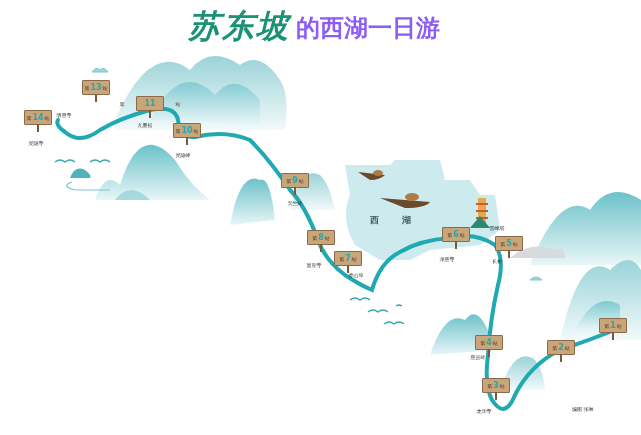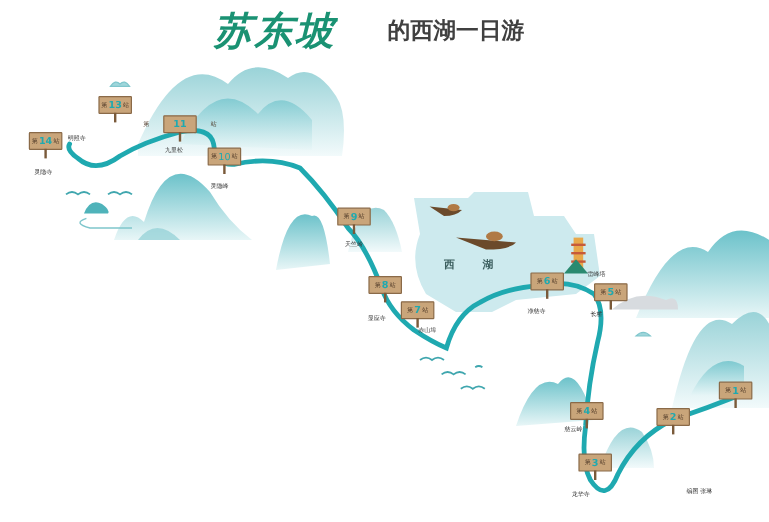--- a/index.html
+++ b/index.html
@@ -1,20 +1,20 @@
 <!DOCTYPE html>
 <html><head>
 <meta charset="utf-8">
 <style>
   html,body{margin:0;padding:0;background:#fff;}
   body{width:641px;height:435px;overflow:hidden;position:relative;font-family:"DejaVu Sans",sans-serif;}
   #map{position:absolute;left:0;top:0;width:641px;height:435px;}
-  .title{position:absolute;top:6px;left:178px;display:flex;align-items:center;gap:37px;}
+  .title{position:absolute;top:6px;left:188px;display:flex;align-items:flex-end;}
   .title .big{font-family:"DejaVu Serif",serif;font-size:32px;font-weight:bold;color:#1a9273;letter-spacing:2px;font-style:italic;line-height:40px;}
-  .title .small{font-size:19px;font-weight:bold;color:#404040;margin-left:6px;line-height:36px;}
+  .title .small{font-size:24px;font-weight:bold;color:#8b5cf6;margin-left:6px;line-height:36px;}
   .label{position:absolute;font-size:5px;color:#333;white-space:nowrap;transform:translateX(-50%);}
   .credit{position:absolute;left:572px;top:406px;font-size:5px;color:#333;}
   .lake-name{position:absolute;font-size:9px;color:#3b5e5e;font-weight:bold;}
 </style>
 </head>
 <body>
 
 <svg id="map" viewBox="0 0 641 435" xmlns="http://www.w3.org/2000/svg">
   <defs>
     <linearGradient id="mt" x1="0" y1="0" x2="0" y2="1">
@@ -143,21 +143,21 @@
       <div style="position: absolute; left: 12px; top: 13px; width: 1.5px; height: 8px; background: rgb(122, 90, 58);"></div>
     </div>
     <div style="position: absolute; left: 281px; top: 173px; width: 26px; height: 13px; background: rgb(201, 165, 122); border: 1px solid rgb(138, 106, 72); border-radius: 1px; display: flex; align-items: center; justify-content: center; font-size: 5px; color: rgb(74, 53, 36);">
       <span>第</span>
       <span style="color: rgb(31, 169, 176); font-weight: bold; font-size: 8px; margin: 0px 1px;">9</span>
       <span>站</span>
       <div style="position: absolute; left: 12px; top: 13px; width: 1.5px; height: 8px; background: rgb(122, 90, 58);"></div>
     </div>
     <div style="position: absolute; left: 173px; top: 123px; width: 26px; height: 13px; background: rgb(201, 165, 122); border: 1px solid rgb(138, 106, 72); border-radius: 1px; display: flex; align-items: center; justify-content: center; font-size: 5px; color: rgb(74, 53, 36);">
       <span>第</span>
-      <span style="color: rgb(31, 169, 176); font-weight: normal; font-size: 8px; margin: 16px 1px;">10</span>
+      <span style="color: rgb(31, 169, 176); font-weight: bold; font-size: 8px; margin: 16px 1px;">10</span>
       <span>站</span>
       <div style="position: absolute; left: 12px; top: 13px; width: 1.5px; height: 8px; background: rgb(122, 90, 58);"></div>
     </div>
     <div style="position: absolute; left: 136px; top: 96px; width: 26px; height: 13px; background: rgb(201, 165, 122); border: 1px solid rgb(138, 106, 72); border-radius: 1px; display: flex; align-items: center; justify-content: center; font-size: 5px; color: rgb(74, 53, 36); gap: 19px;">
       <span>第</span>
       <span style="color: rgb(31, 169, 176); font-weight: bold; font-size: 8px; margin: 0px 1px;">11</span>
       <span>站</span>
       <div style="position: absolute; left: 12px; top: 13px; width: 1.5px; height: 8px; background: rgb(122, 90, 58);"></div>
     </div>
     <div style="position: absolute; left: 24px; top: 110px; width: 26px; height: 13px; background: rgb(201, 165, 122); border: 1px solid rgb(138, 106, 72); border-radius: 1px; display: flex; align-items: center; justify-content: center; font-size: 5px; color: rgb(74, 53, 36);">

